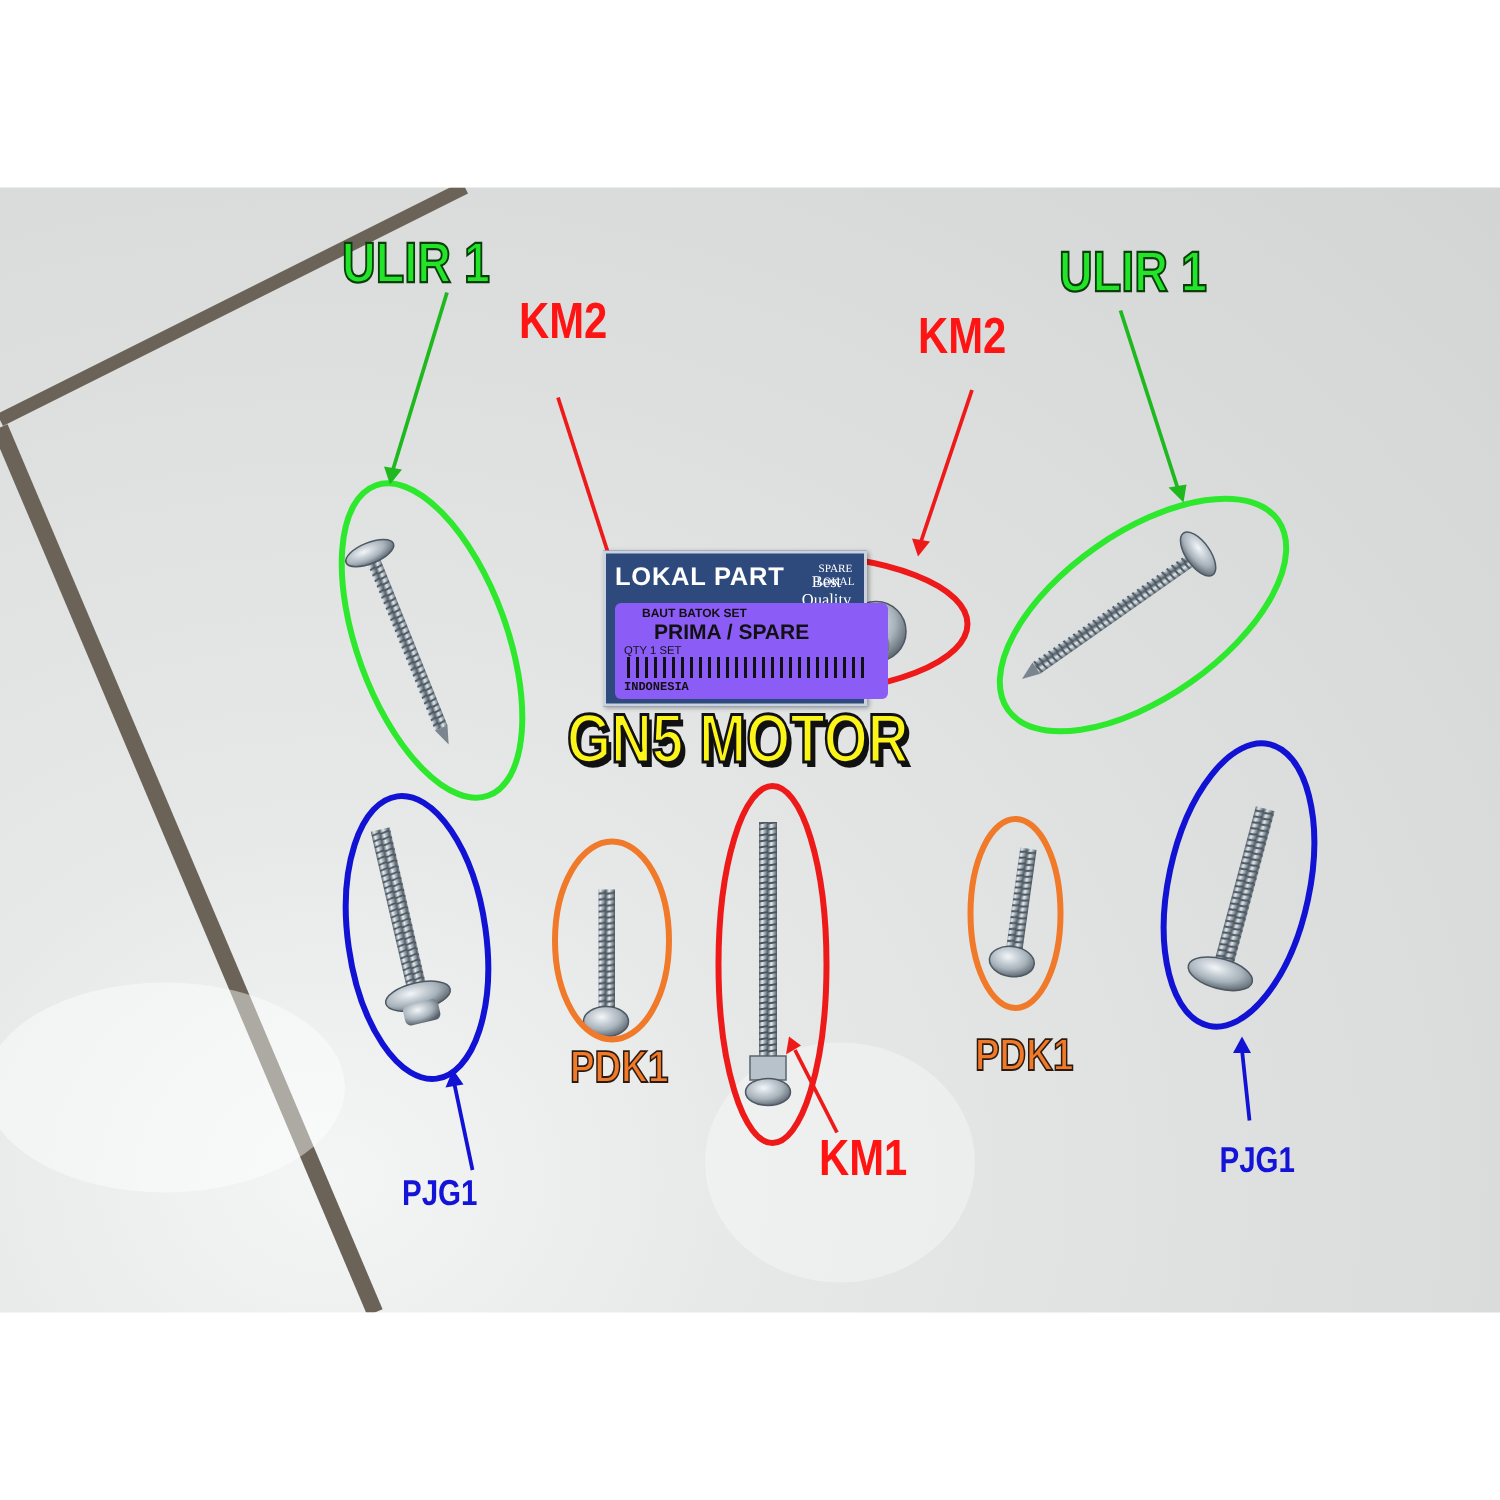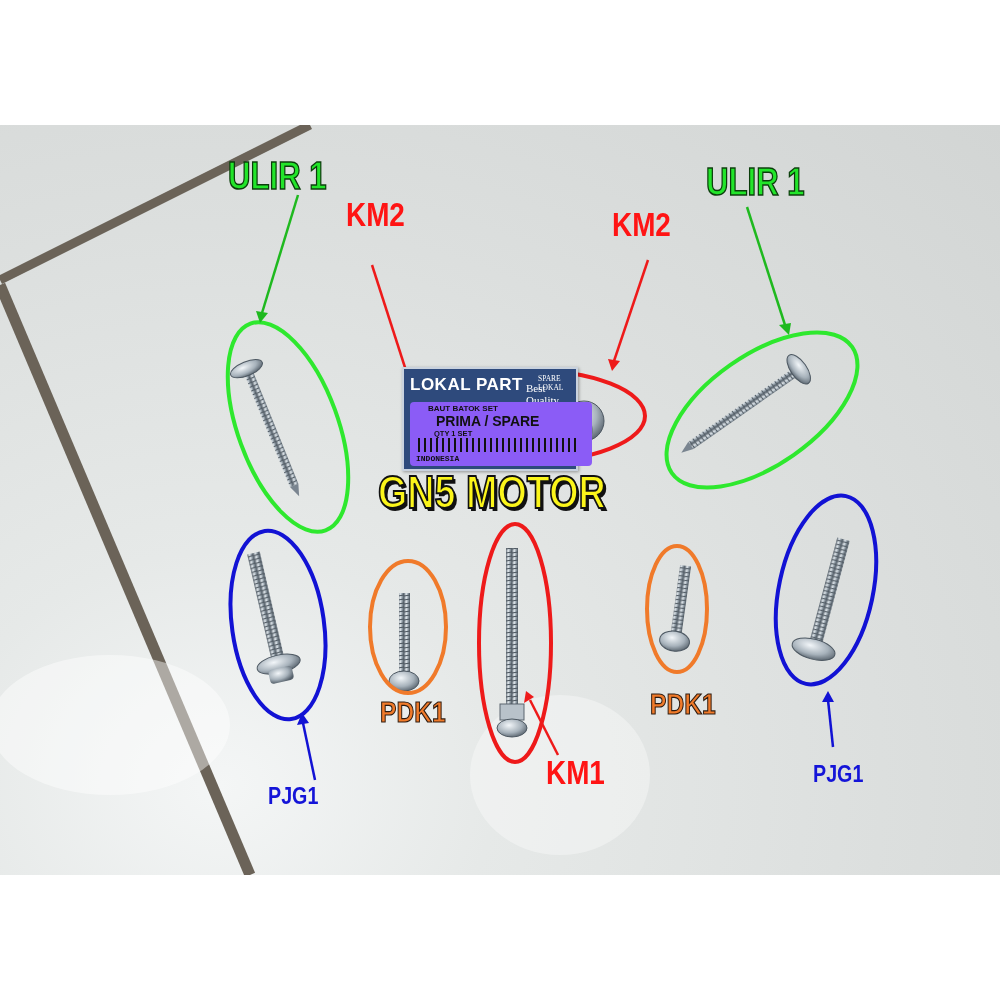--- a/index.html
+++ b/index.html
@@ -19,34 +19,35 @@
     .lbl-orange { color: #f07a2a; font-size: 30px; -webkit-text-stroke: 1.2px #2b1a10; }
     .lbl-blue { color: #1414d8; font-size: 24px; }
     .lbl-yellow {
       color: #fbf51a; font-size: 46px; -webkit-text-stroke: 2px #111;
       text-shadow: 3px 3px 0 #111;
     }
     .tag {
       position: absolute; left: 402px; top: 242px; width: 176px; height: 104px;
       background: #2e4a7c; border: 2px solid #c9d2de; box-sizing: border-box;
       box-shadow: 1px 1px 3px rgba(0,0,0,0.35);
+      text-align: center;
     }
     .tag-brand {
       position: absolute; left: 6px; top: 6px; color: #fff; font-weight: bold;
       font-size: 17px; font-family: "Liberation Sans", sans-serif; letter-spacing: 0.5px;
     }
     .tag-sub1 { position: absolute; left: 134px; top: 5px; color: #fff; font-size: 7.5px; font-family: "Liberation Serif", serif; }
     .tag-sub2 { position: absolute; left: 122px; top: 13px; color: #fff; font-size: 11px; font-family: Liberation Serif, serif; }
     .tag-panel {
       position: absolute; left: 6px; top: 33px; width: 182px; height: 64px;
       background: #8b5cf6; border-radius: 4px;
     }
     .tag-line1 { position: absolute; left: 18px; top: 2px; font-size: 8px; font-weight: bold; color: #111; }
     .tag-line2 { position: absolute; left: 26px; top: 11px; font-size: 14px; font-weight: bold; color: #111; }
-    .tag-line3 { position: absolute; left: 24px; top: 27px; font-size: 7.5px; font-weight: bold; color: #111; }
+    .tag-line3 { position: absolute; left: 6px; top: 27px; font-size: 7.5px; font-weight: normal; color: #111; }
     .tag-barcode {
       position: absolute; left: 8px; top: 36px; width: 158px; height: 14px;
       background: repeating-linear-gradient(90deg, #111 0 2px, transparent 2px 6px);
     }
     .tag-line4 { position: absolute; left: 6px; top: 52px; font-size: 8px; font-weight: bold; color: #111; font-family: Liberation Mono, monospace; }
   </style>
 </head>
 <body>
 
 <div class="photo">

